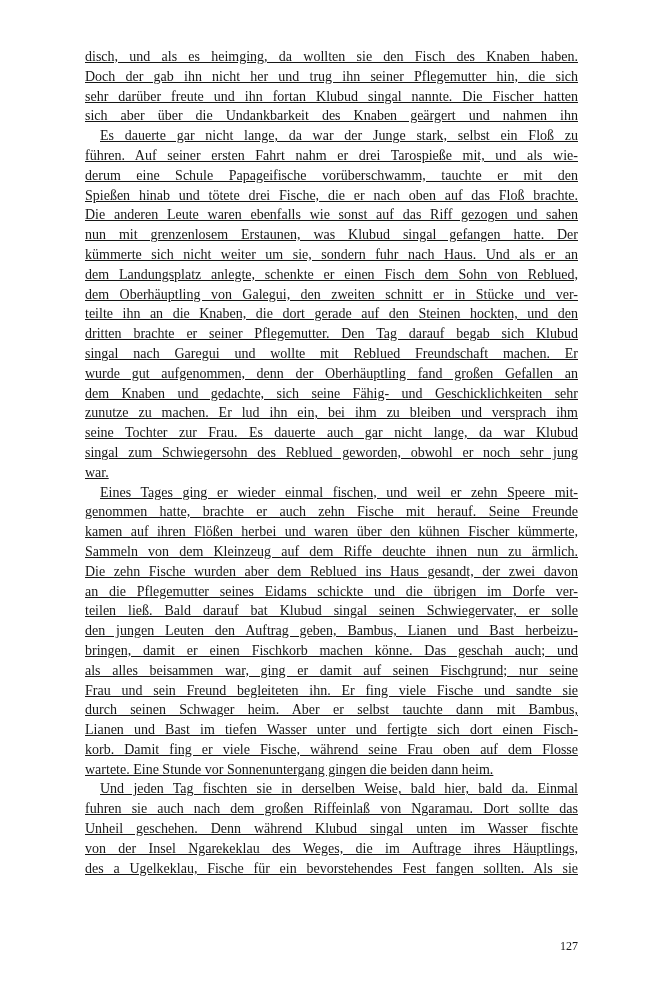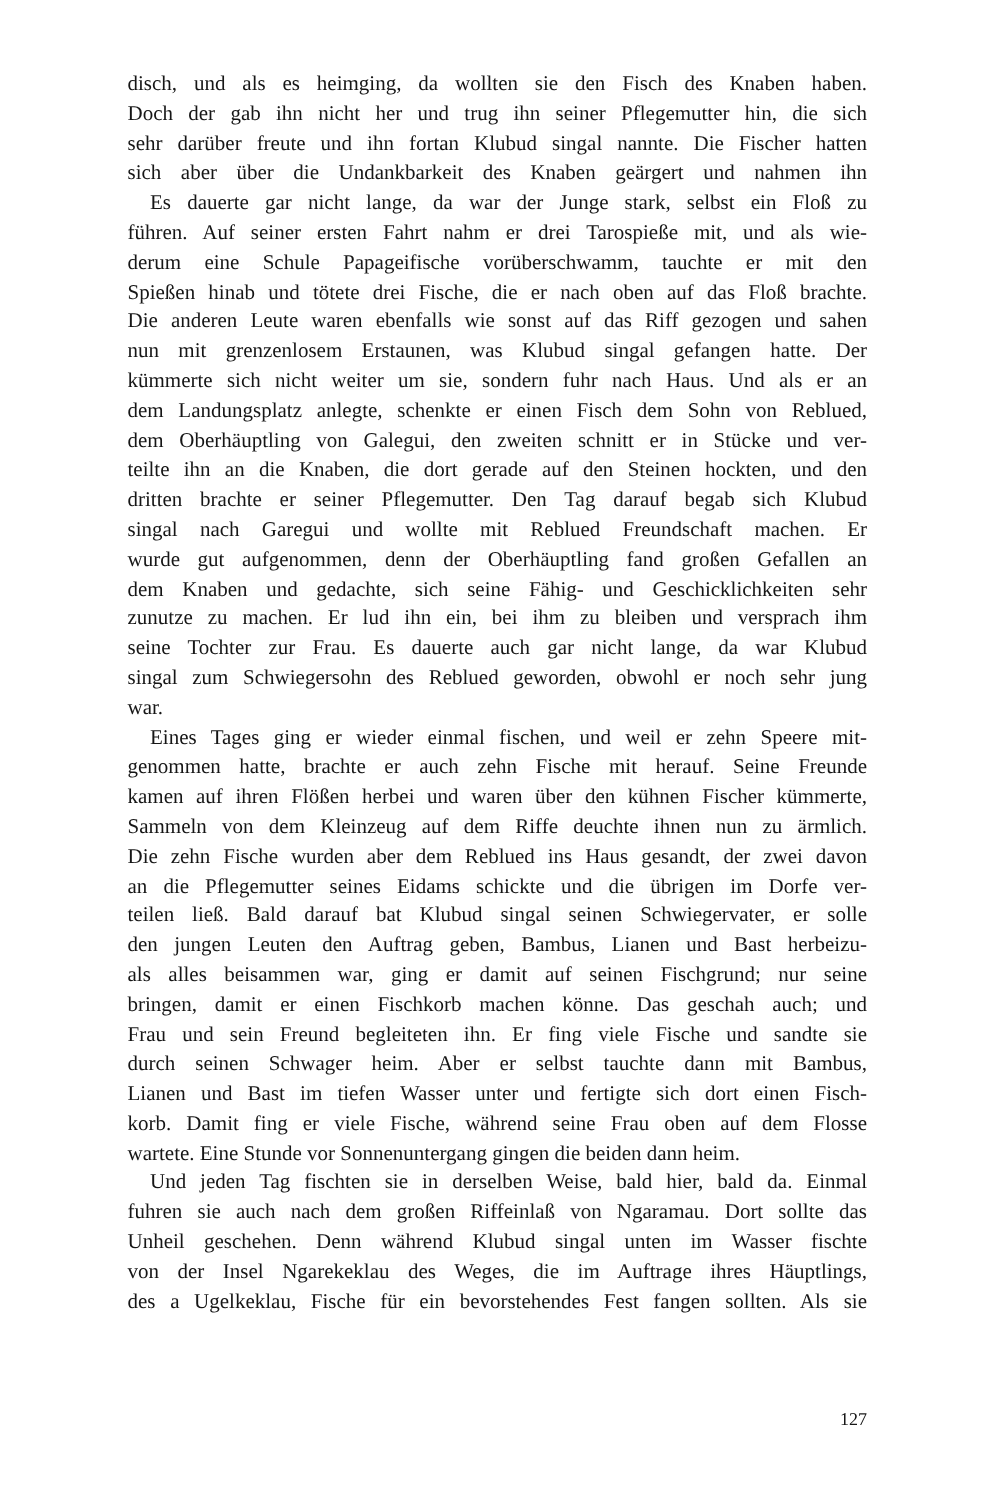--- a/index.html
+++ b/index.html
@@ -24,20 +24,21 @@
     font-size: 14px;
     line-height: 19.8px;
   }
   .paragraph {
     margin: 0;
     padding: 0;
   }
   .line {
     text-align: justify;
     text-align-last: justify;
+    text-decoration: underline;
   }
   .line.no-justify {
     text-align-last: left;
   }
   .line.indent {
     text-indent: 15px;
   }
   .page-number {
     position: absolute;
     left: 85px;
@@ -82,22 +83,22 @@
       </div>
       <div class="paragraph">
         <div class="line indent">Eines Tages ging er wieder einmal fischen, und weil er zehn Speere mit-</div>
         <div class="line">genommen hatte, brachte er auch zehn Fische mit herauf. Seine Freunde</div>
         <div class="line">kamen auf ihren Flößen herbei und waren über den kühnen Fischer kümmerte,</div>
         <div class="line">Sammeln von dem Kleinzeug auf dem Riffe deuchte ihnen nun zu ärmlich.</div>
         <div class="line">Die zehn Fische wurden aber dem Reblued ins Haus gesandt, der zwei davon</div>
         <div class="line">an die Pflegemutter seines Eidams schickte und die übrigen im Dorfe ver-</div>
         <div class="line">teilen ließ. Bald darauf bat Klubud singal seinen Schwiegervater, er solle</div>
         <div class="line">den jungen Leuten den Auftrag geben, Bambus, Lianen und Bast herbeizu-</div>
+        <div class="line">bringen, damit er einen Fischkorb machen könne. Das geschah auch; und</div>
         <div class="line">als alles beisammen war, ging er damit auf seinen Fischgrund; nur seine</div>
-        <div class="line">bringen, damit er einen Fischkorb machen könne. Das geschah auch; und</div>
         <div class="line">Frau und sein Freund begleiteten ihn. Er fing viele Fische und sandte sie</div>
         <div class="line">durch seinen Schwager heim. Aber er selbst tauchte dann mit Bambus,</div>
         <div class="line">Lianen und Bast im tiefen Wasser unter und fertigte sich dort einen Fisch-</div>
         <div class="line">korb. Damit fing er viele Fische, während seine Frau oben auf dem Flosse</div>
         <div class="line no-justify">wartete. Eine Stunde vor Sonnenuntergang gingen die beiden dann heim.</div>
       </div>
       <div class="paragraph">
         <div class="line indent">Und jeden Tag fischten sie in derselben Weise, bald hier, bald da. Einmal</div>
         <div class="line">fuhren sie auch nach dem großen Riffeinlaß von Ngaramau. Dort sollte das</div>
         <div class="line">Unheil geschehen. Denn während Klubud singal unten im Wasser fischte</div>

